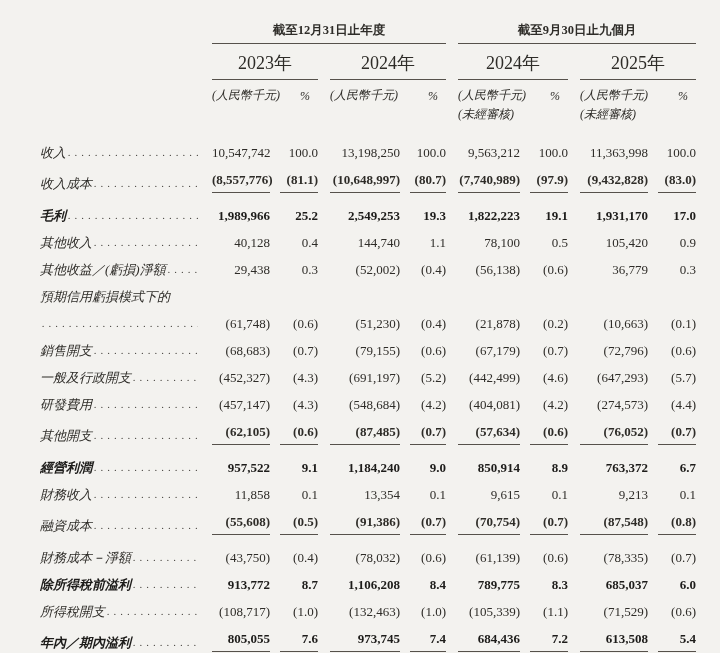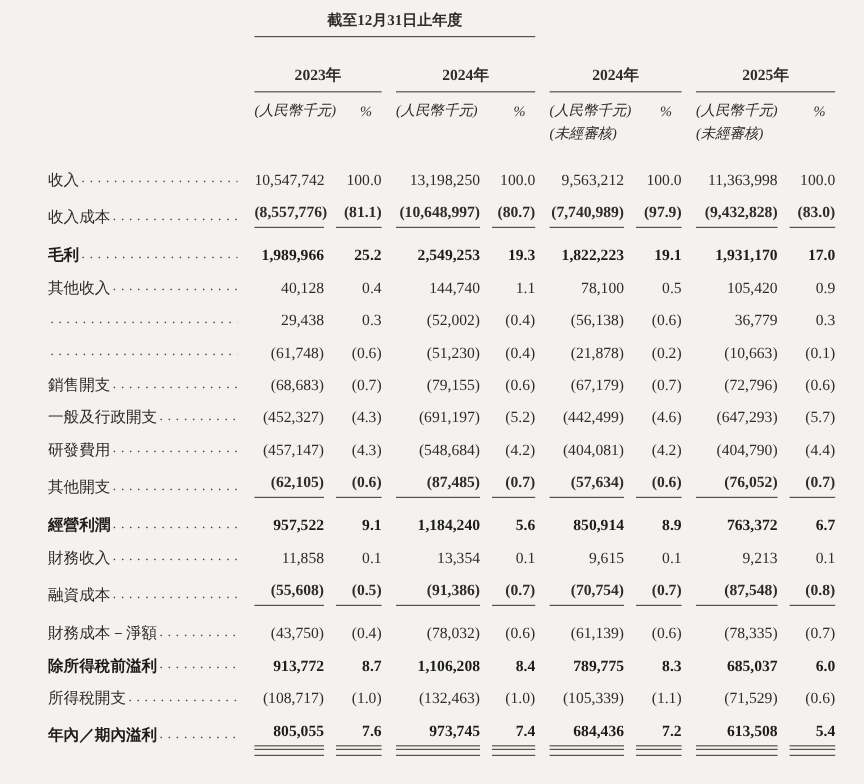--- a/index.html
+++ b/index.html
@@ -13,51 +13,51 @@
   body{
     width:720px;height:653px;overflow:hidden;
     background:var(--bg);
     color:var(--ink);
     font-family:"Liberation Serif","DejaVu Serif",serif;
     font-size:13px;
   }
   .page{
     box-sizing:border-box;
     width:670px;height:653px;
-    padding:9px 16px 0 40px;
+    padding:22px 16px 0 40px;
   }
   .grid{
     display:grid;
     grid-template-columns:160px 70px 48px 82px 46px 74px 48px 80px 48px;
     align-items:end;
   }
   
   .period-cell{
     text-align:center;
     font-weight:700;
     font-size:12.5px;
     padding-bottom:4px;
     border-bottom:1px solid var(--rule);
     margin-left:12px;
   }
   .periodA{grid-column:2 / span 4;}
   .periodB{grid-column:6 / span 4;}
   .year-row{margin-top:7px;}
   .year-cell{
     text-align:center;
-    font-weight:700;
-    font-size:13px;
+    font-weight:400;
+    font-size:18px;
     padding-bottom:4px;
     border-bottom:1px solid var(--rule);
     margin-left:12px;
   }
   .yA1{grid-column:2 / span 2;}
   .yA2{grid-column:4 / span 2;}
   .yB1{grid-column:6 / span 2;}
-  .yB2{grid-column:8 / span 2;margin-top:16px;}
+  .yB2{grid-column:8 / span 2;}
   .units-row{margin-top:7px;}
   .unit-cell{
     font-style:italic;
     font-size:12px;
     margin-left:12px;
     white-space:nowrap;
   }
   .u1{grid-column:2;} .u2{grid-column:4;} .u3{grid-column:6;} .u4{grid-column:8;}
   .pct-head{
     font-style:italic;font-size:12px;text-align:right;padding-right:8px;
@@ -66,21 +66,21 @@
   .unaudited-row{margin-top:2px;}
   .ua1{grid-column:6;} .ua2{grid-column:8;}
   
   .tbody{margin-top:16px;}
   .trow{padding:4px 0;line-height:19px;}
   .trow.bold{font-weight:700;color:var(--ink-bold);}
   .trow.ru-row{padding-bottom:7px;margin-bottom:2px;}
   .trow.tot-row{margin-bottom:16px;}
   .cell{white-space:nowrap;}
   .lblcell{
-    display:flex;align-items:flex-end;overflow:hidden;
+    display:flex;align-items:flex-end;overflow:hidden;font-style:italic;
   }
   .lblcell .txt{flex:none;}
   .lblcell.indent .txt{padding-left:14px;}
   .dots{
     flex:1 1 auto;overflow:hidden;white-space:nowrap;
     letter-spacing:4px;font-size:11px;color:var(--dots);
     margin:0 2px;font-weight:400;
   }
   .num{text-align:right;margin-left:12px;}
   .pct{text-align:right;margin-left:10px;}
@@ -98,20 +98,21 @@
   }
 </style>
 </head>
 <body>
 
 <div class="page">
 
   <div>
     <div class="grid">
       <div class="period-cell periodA">截至12月31日止年度</div>
+      <div class="period-cell periodB">截至9月30日止九個月</div>
     </div>
 
     <div class="grid year-row">
       <div class="year-cell yA1">2023年</div>
       <div class="year-cell yA2">2024年</div>
       <div class="year-cell yB1">2024年</div>
       <div class="year-cell yB2">2025年</div>
     </div>
 
     <div class="grid units-row">
@@ -183,30 +184,44 @@
         <div class="cell pct">0.4</div>
         <div class="cell num">144,740</div>
         <div class="cell pct">1.1</div>
         <div class="cell num">78,100</div>
         <div class="cell pct">0.5</div>
         <div class="cell num">105,420</div>
         <div class="cell pct">0.9</div>
       </div>
       <div class="grid trow">
         <div class="cell lblcell">
+          <span class="txt">其他收益／(虧損)淨額</span>
           <span class="dots">................................................................................</span>
         </div>
         <div class="cell num">29,438</div>
         <div class="cell pct">0.3</div>
         <div class="cell num">(52,002)</div>
         <div class="cell pct">(0.4)</div>
         <div class="cell num">(56,138)</div>
         <div class="cell pct">(0.6)</div>
         <div class="cell num">36,779</div>
         <div class="cell pct">0.3</div>
+      </div>
+      <div class="grid trow">
+        <div class="cell lblcell">
+          <span class="txt">預期信用虧損模式下的</span>
+        </div>
+        <div class="cell num"></div>
+        <div class="cell pct"></div>
+        <div class="cell num"></div>
+        <div class="cell pct"></div>
+        <div class="cell num"></div>
+        <div class="cell pct"></div>
+        <div class="cell num"></div>
+        <div class="cell pct"></div>
       </div>
       <div class="grid trow">
         <div class="cell lblcell indent">
           <span class="dots">................................................................................</span>
         </div>
         <div class="cell num">(61,748)</div>
         <div class="cell pct">(0.6)</div>
         <div class="cell num">(51,230)</div>
         <div class="cell pct">(0.4)</div>
         <div class="cell num">(21,878)</div>
@@ -246,21 +261,21 @@
         <div class="cell lblcell">
           <span class="txt">研發費用</span>
           <span class="dots">................................................................................</span>
         </div>
         <div class="cell num">(457,147)</div>
         <div class="cell pct">(4.3)</div>
         <div class="cell num">(548,684)</div>
         <div class="cell pct">(4.2)</div>
         <div class="cell num">(404,081)</div>
         <div class="cell pct">(4.2)</div>
-        <div class="cell num">(404,790)</div>
+        <div class="cell num">(274,573)</div>
         <div class="cell pct">(4.4)</div>
       </div>
       <div class="grid trow ru-row">
         <div class="cell lblcell">
           <span class="txt">其他開支</span>
           <span class="dots">................................................................................</span>
         </div>
         <div class="cell num ru">(62,105)</div>
         <div class="cell pct ru">(0.6)</div>
         <div class="cell num ru">(87,485)</div>
@@ -271,21 +286,21 @@
         <div class="cell pct ru">(0.7)</div>
       </div>
       <div class="grid trow bold">
         <div class="cell lblcell">
           <span class="txt">經營利潤</span>
           <span class="dots">................................................................................</span>
         </div>
         <div class="cell num">957,522</div>
         <div class="cell pct">9.1</div>
         <div class="cell num">1,184,240</div>
-        <div class="cell pct">5.6</div>
+        <div class="cell pct">9.0</div>
         <div class="cell num">850,914</div>
         <div class="cell pct">8.9</div>
         <div class="cell num">763,372</div>
         <div class="cell pct">6.7</div>
       </div>
       <div class="grid trow">
         <div class="cell lblcell">
           <span class="txt">財務收入</span>
           <span class="dots">................................................................................</span>
         </div>

